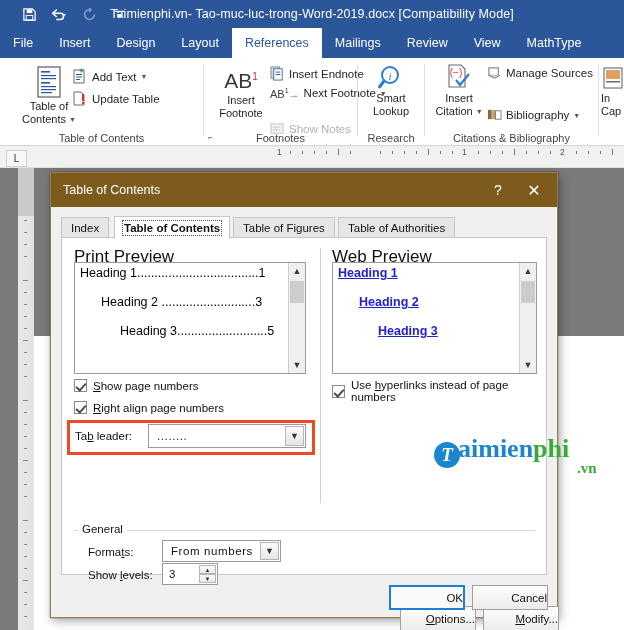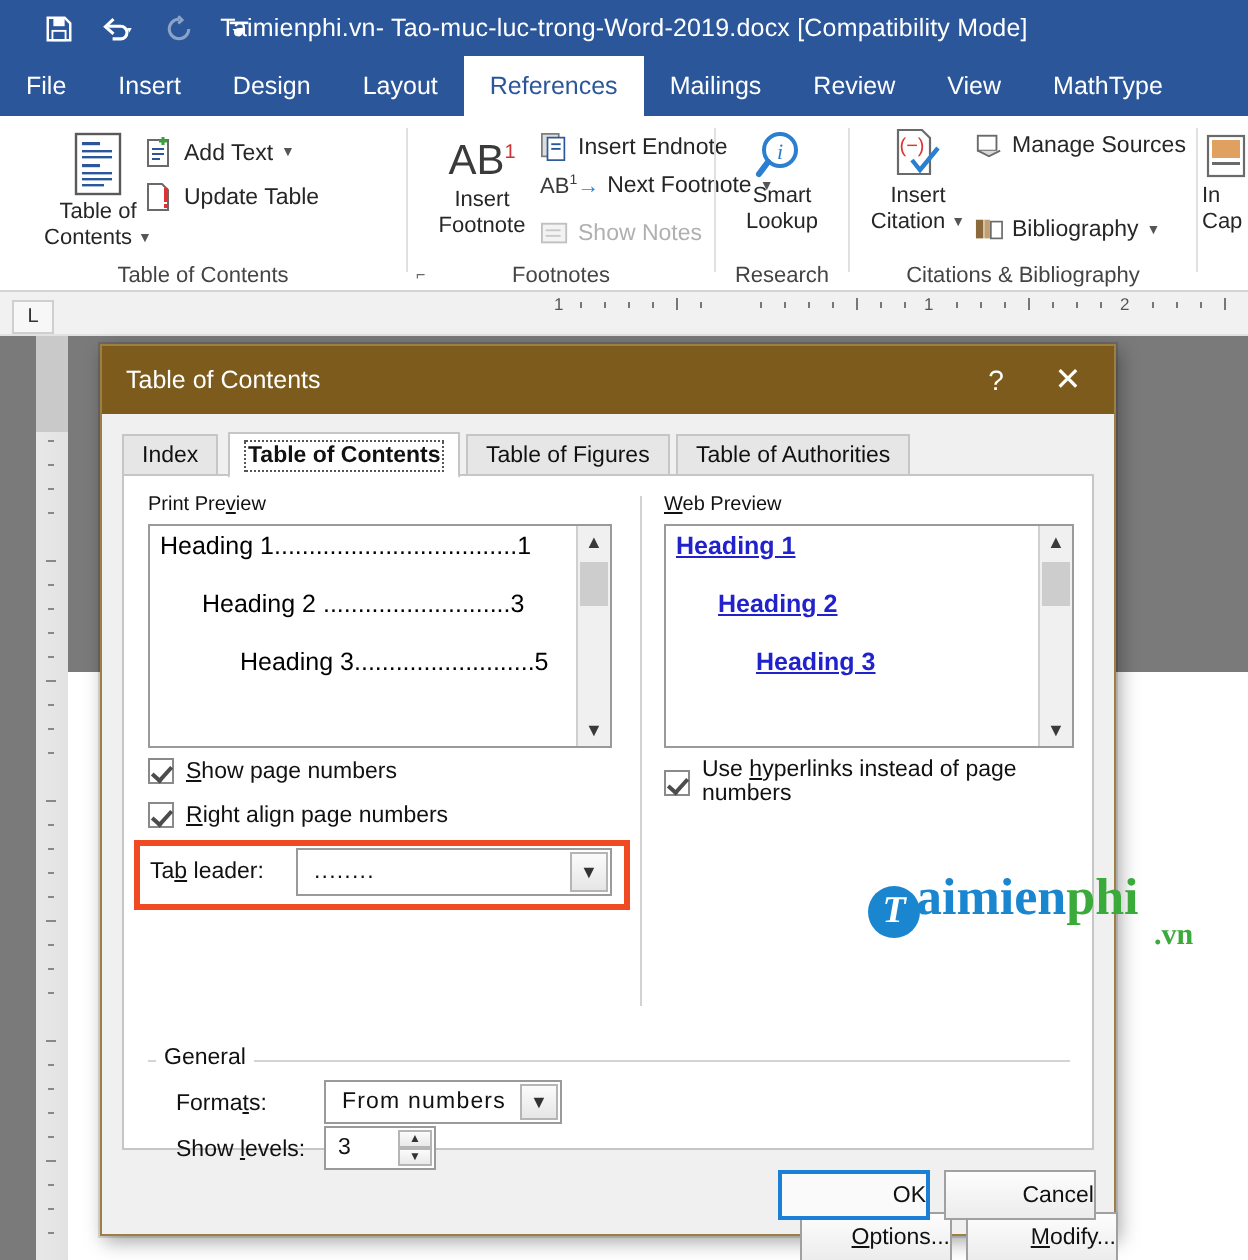--- a/index.html
+++ b/index.html
@@ -146,21 +146,21 @@
     font-weight:bold;
   }
   .dtab.active .dotted { outline:1px dotted #555; outline-offset:1px; }
 
   .tabpane {
     position:absolute; left:10px; top:30px; width:486px; height:338px;
     background:#ffffff; border:1px solid #c6c6c6;
   }
 
   
-  .prev-label { position:absolute; font-size:10px; color:#111; }
+  .prev-label { position:absolute; font-size:17px; color:#111; }
   .prev-box {
     position:absolute; background:#ffffff; border:1px solid #9a9a9a;
     overflow:hidden;
   }
   .prev-scroll {
     position:absolute; top:0; right:0; width:17px; height:100%;
     background:#f0f0f0; border-left:1px solid #d0d0d0;
   }
   .sc-arrow {
     position:absolute; left:0; width:16px; height:16px;
@@ -362,21 +362,21 @@
         </svg>
         <span>Insert Endnote</span>
       </div>
 
       <div class="smallbtn" style="left:66px; top:29px;">
         <span style="font-size:11px; color:#3a3a3a;">AB<sup style="font-size:7px;">1</sup><span style="color:#2b7fd0;">→</span></span>
         <span>Next Footnote</span>
         <span class="caret">▼</span>
       </div>
 
-      <div class="smallbtn disabled" style="left:66px; top:52px;">
+      <div class="smallbtn disabled" style="left:66px; top:64px;">
         <svg width="15" height="14" viewBox="0 0 16 15">
           <rect x="1" y="2" width="13" height="10" fill="#f3f3f3" stroke="#c0c0c0" stroke-width="1"></rect>
           <rect x="3" y="5" width="8" height="1" fill="#c9c9c9"></rect>
             <rect x="3" y="8" width="8" height="1" fill="#c9c9c9"></rect>
         </svg>
         <span>Show Notes</span>
       </div>
 
       <div class="rgroup-label">Footnotes</div>
       <div style="position:absolute; left:4px; bottom:4px; font-size:8px; color:#666;">⌐</div>

